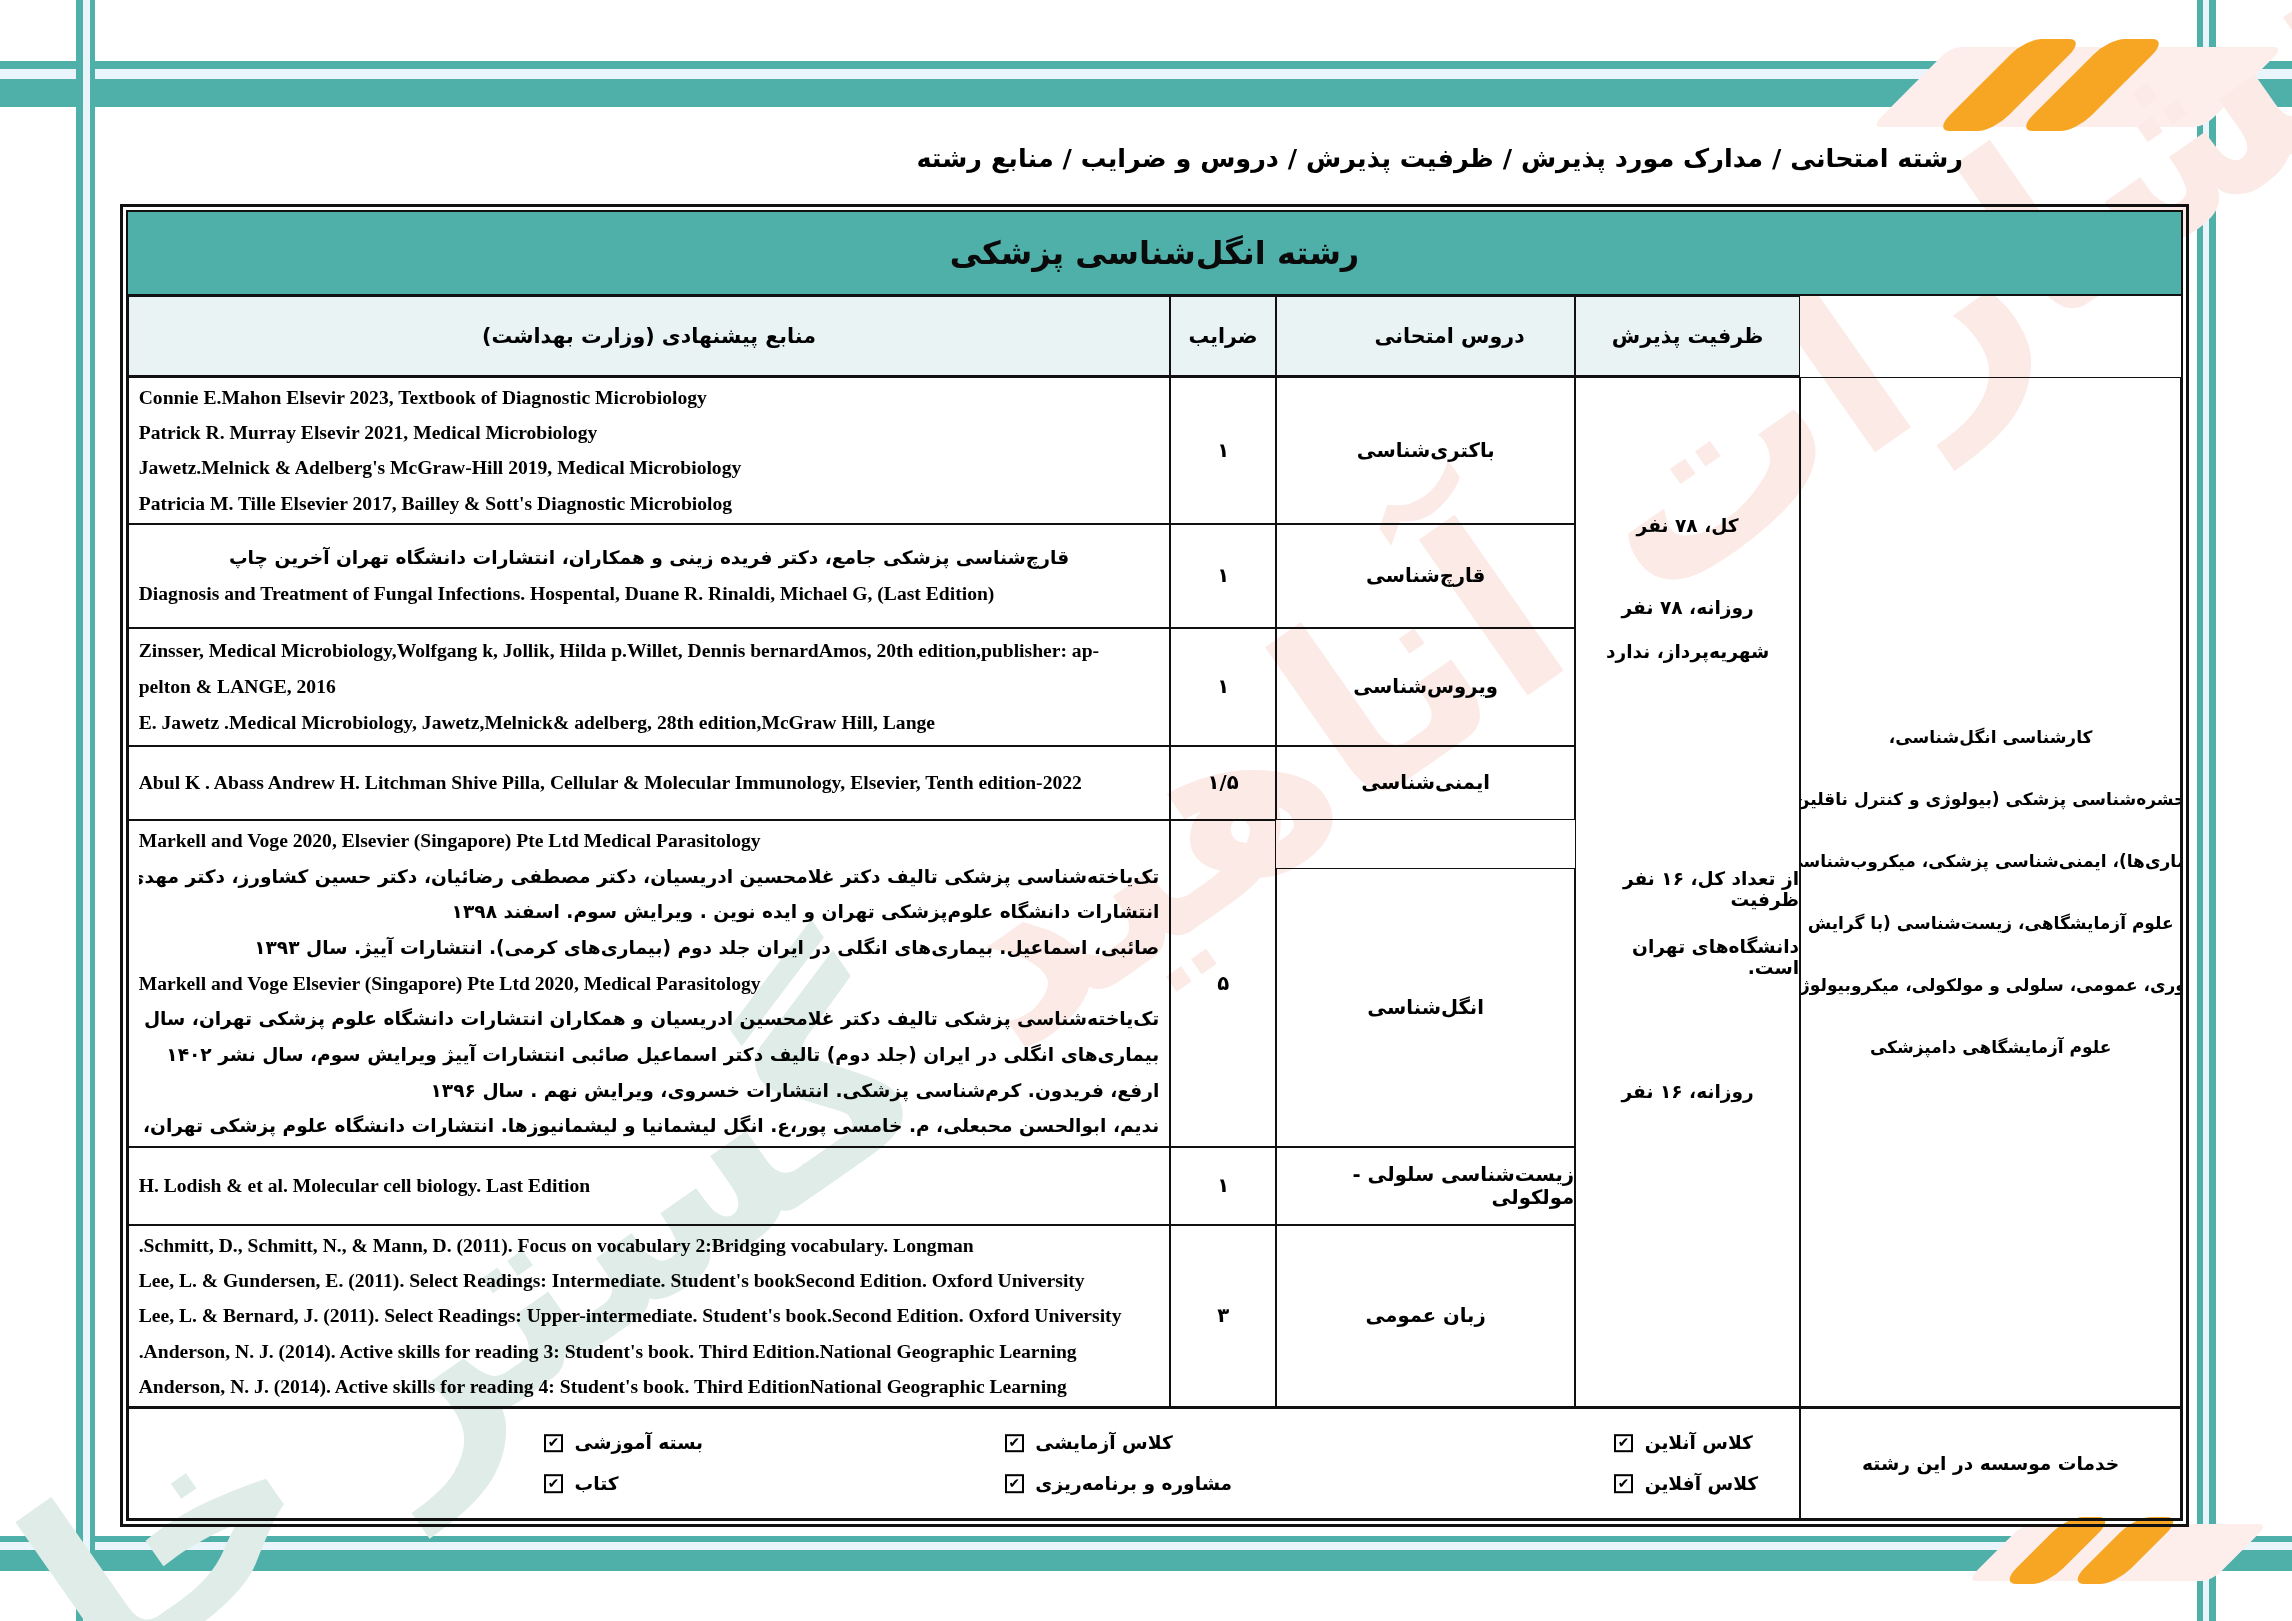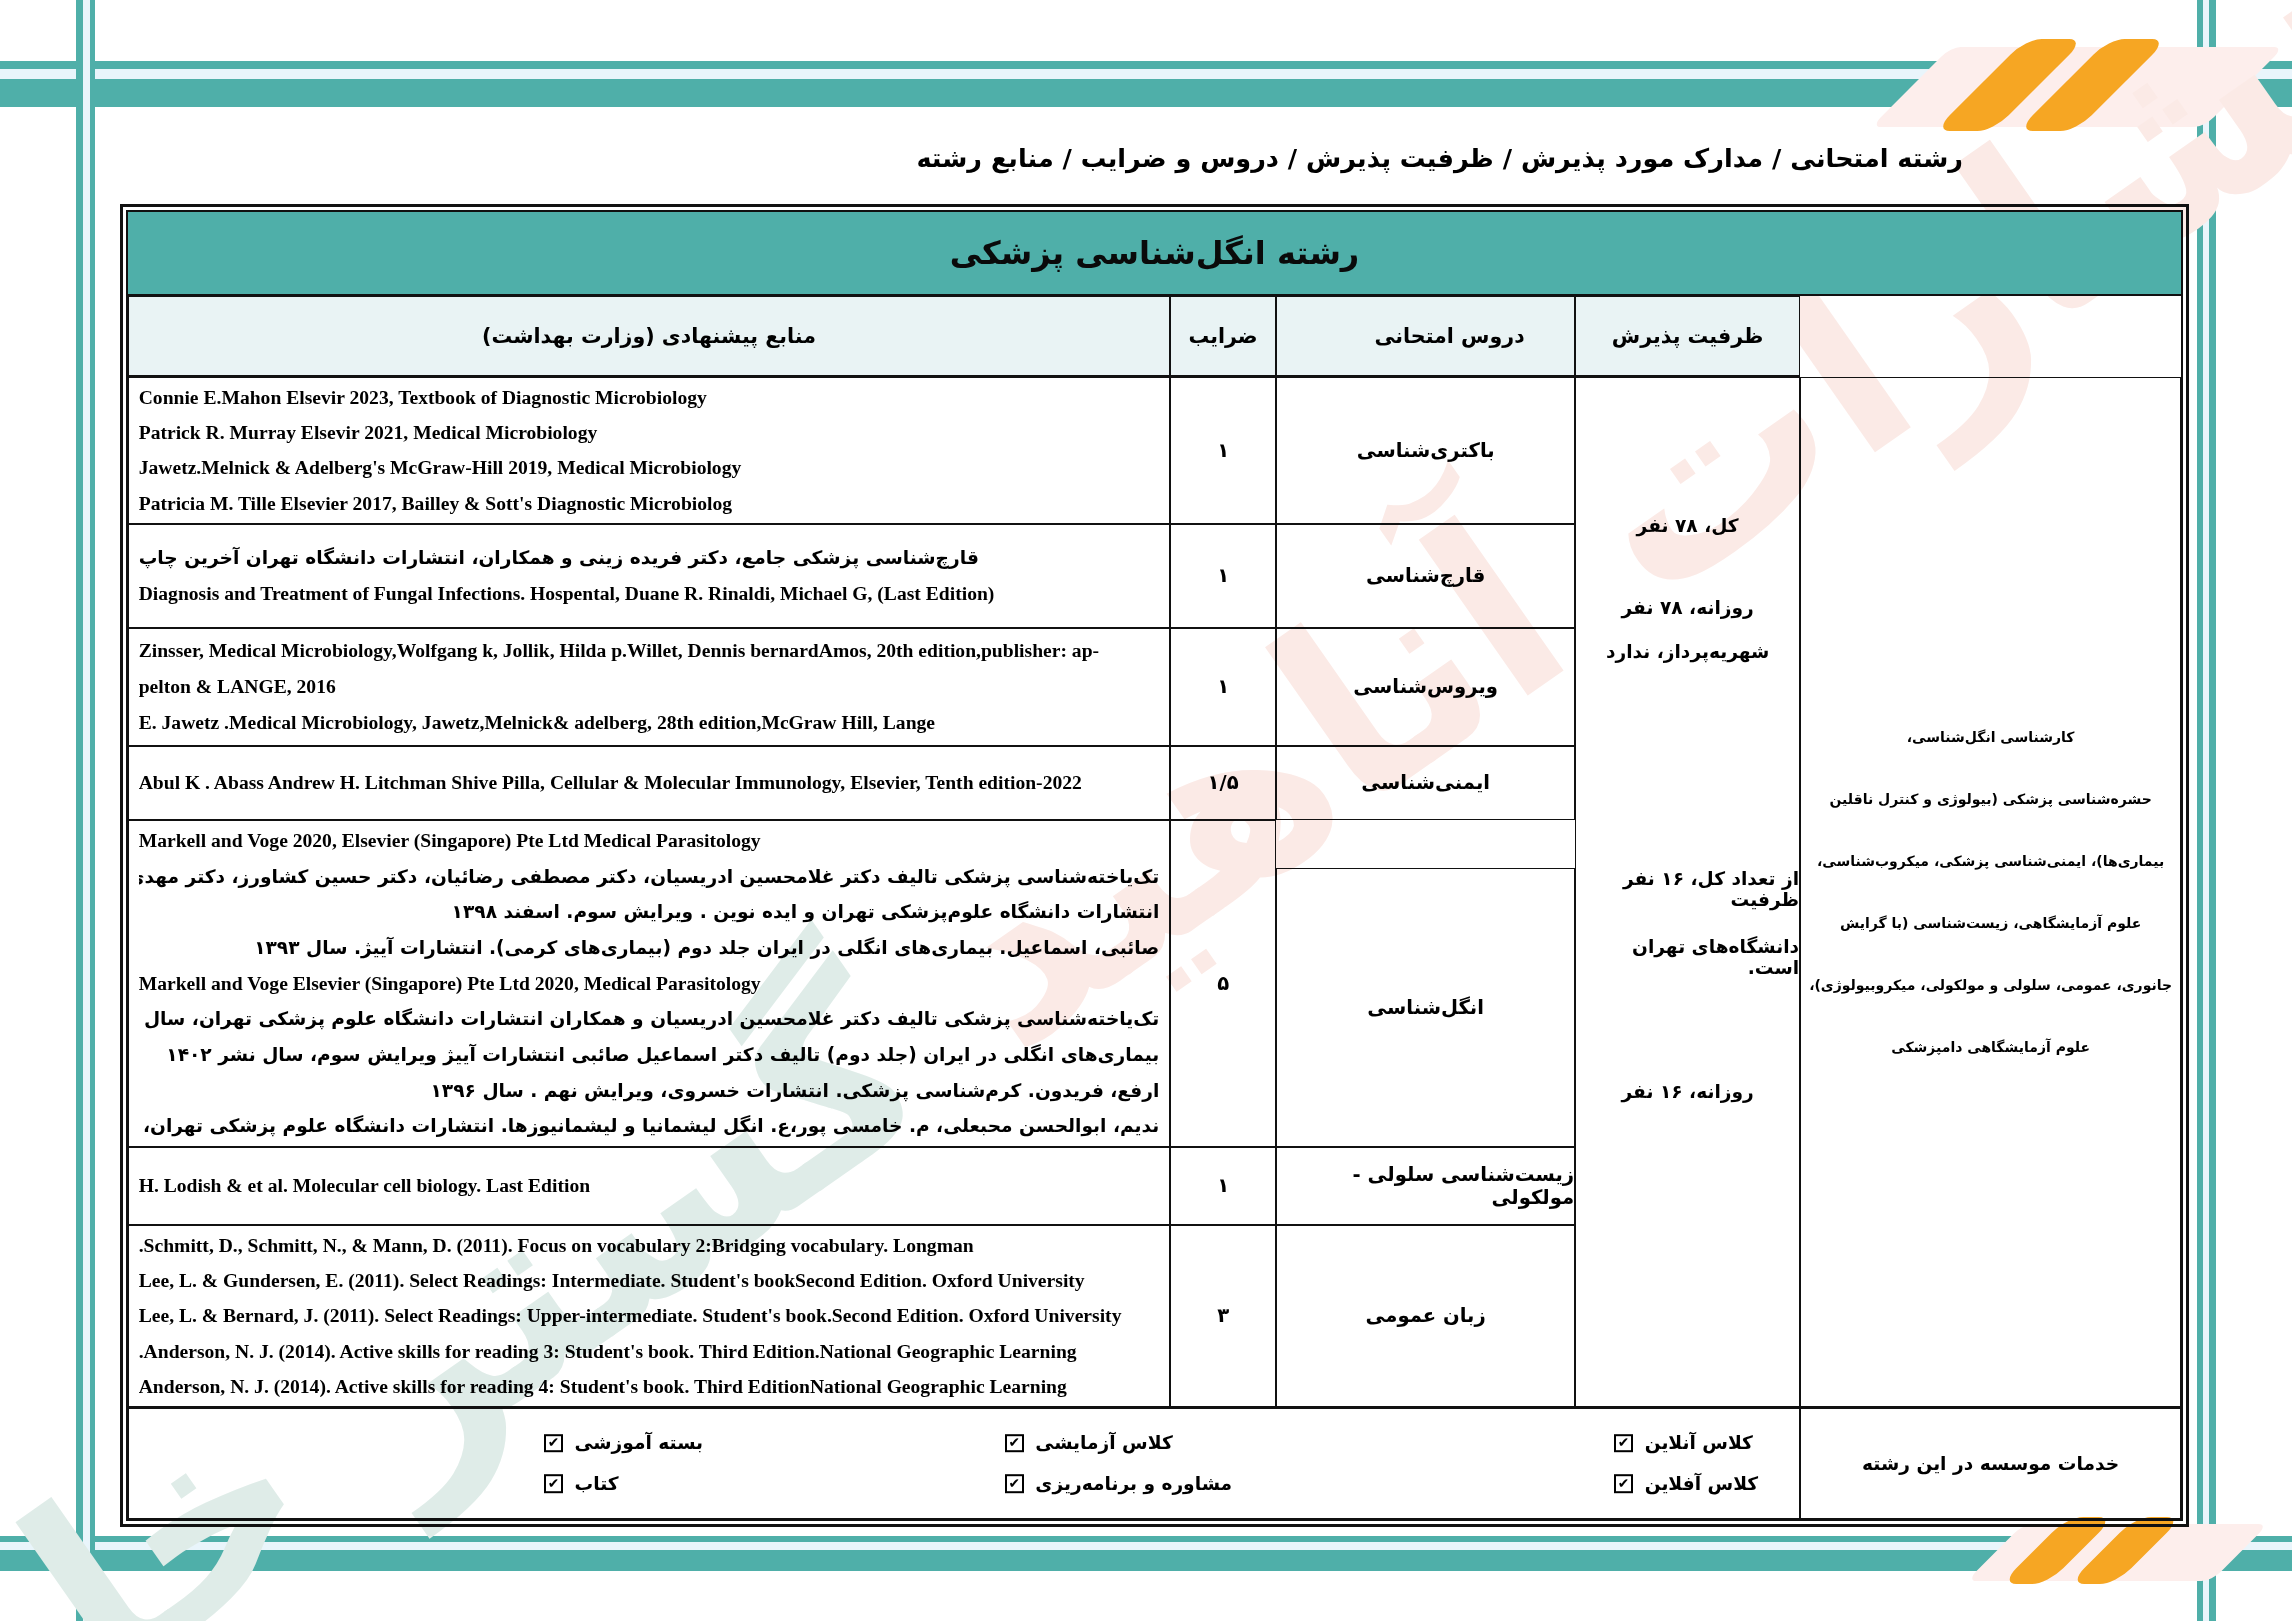--- a/index.html
+++ b/index.html
@@ -61,32 +61,32 @@
   .cell{border:1px solid var(--ink);background:transparent;overflow:hidden;}
   .hdr{
     background:var(--hdr-bg);display:flex;align-items:center;justify-content:center;
     font-size:20.6px;font-weight:bold;direction:rtl;border-bottom:2.9px solid var(--ink);
   }
   .mid{display:flex;align-items:center;justify-content:center;font-weight:bold;font-size:19.6px;direction:rtl;}
   .src{display:flex;flex-direction:column;justify-content:center;padding:2px 9.8px;}
   .line{line-height:36px;white-space:nowrap;overflow:hidden;}
   .l-en{font-family:"Liberation Serif","DejaVu Serif",serif;font-weight:bold;font-size:19.6px;direction:ltr;unicode-bidi:plaintext;}
   .l-fa{font-family:"DejaVu Sans",sans-serif;font-weight:bold;font-size:18.6px;direction:rtl;}
-  .aL{text-align:left;} .aR{text-align:left;} .aC{text-align:right;}
+  .aL{text-align:left;} .aR{text-align:center;} .aC{text-align:right;}
 
   .capacity{display:flex;flex-direction:column;align-items:center;padding-top:137px;
     font-size:18.6px;font-weight:bold;direction:rtl;text-align:center;}
   .capacity .cap-line:nth-child(1){margin-bottom:61px;}
   .capacity .cap-line:nth-child(2){margin-bottom:23.5px;}
   .capacity .cap-line:nth-child(3){margin-bottom:206px;}
   .capacity .cap-line:nth-child(4){margin-bottom:25.5px;}
   .capacity .cap-line:nth-child(5){margin-bottom:103px;}
 
   .docs{display:flex;flex-direction:column;justify-content:center;align-items:center;
-    font-size:14px;font-weight:bold;direction:rtl;text-align:center;}
+    font-size:17px;font-weight:bold;direction:rtl;text-align:center;}
   .docs .doc-line{line-height:62px;white-space:nowrap;}
 
   .svc{border-top:2.9px solid var(--ink);}
   .svc-label{display:flex;align-items:center;justify-content:center;font-size:18.6px;font-weight:bold;direction:rtl;}
   .svc-area{position:relative;}
   .svc-group{position:absolute;top:50%;transform:translateY(-50%);display:flex;flex-direction:column;gap:19.6px;}
   .svc-item{display:flex;align-items:center;gap:11.8px;direction:ltr;}
   .svc-item .lbl{font-size:18.6px;font-weight:bold;direction:rtl;}
   .cb{width:18.6px;height:18.6px;border:2.9px solid #000;display:inline-flex;align-items:center;justify-content:center;
       font-size:13.7px;font-weight:bold;line-height:1;flex:0 0 auto;background:#fff;}

